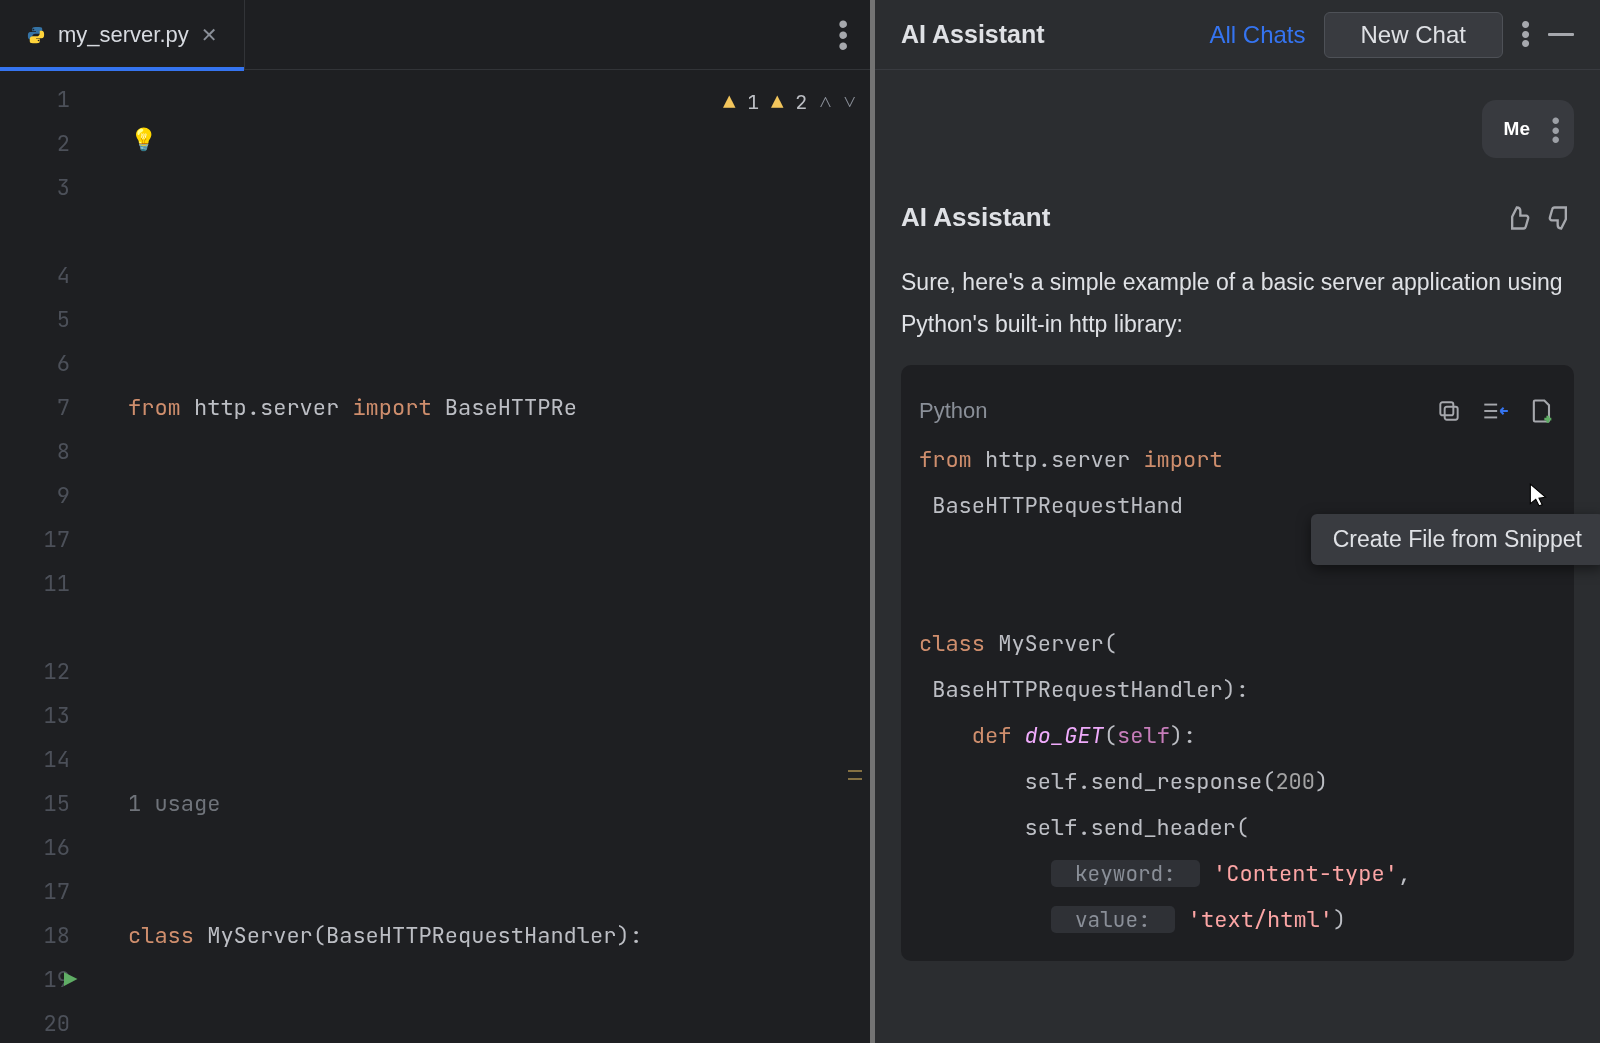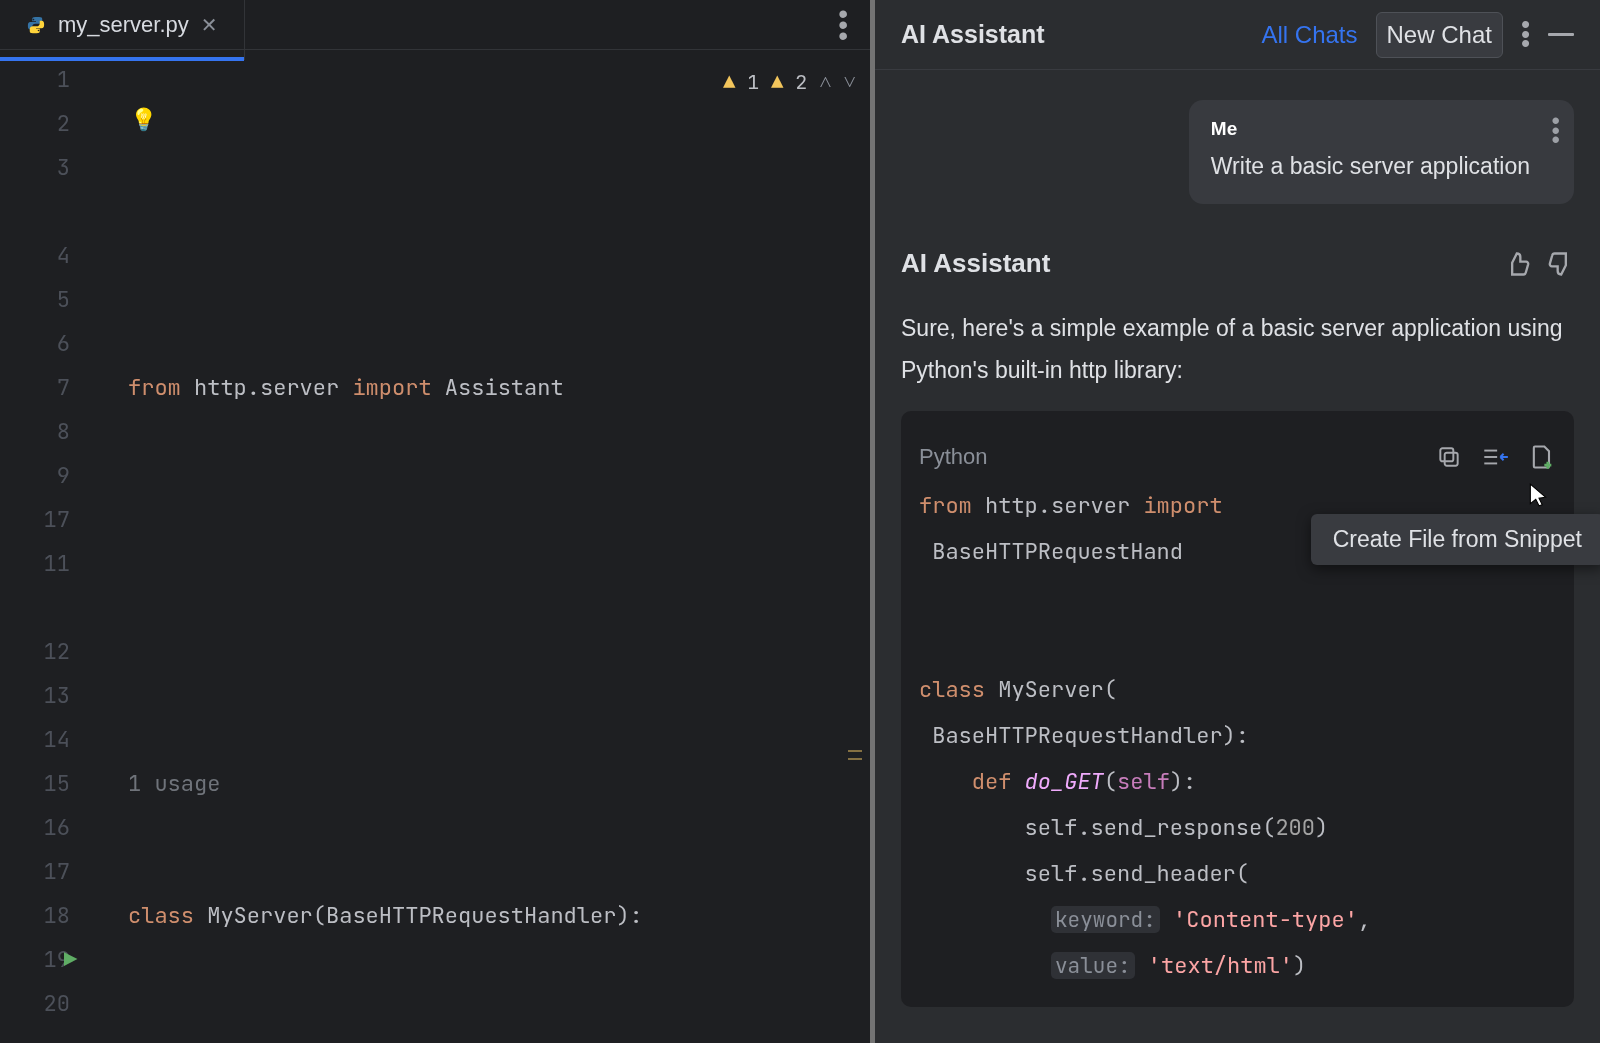--- a/index.html
+++ b/index.html
@@ -1,21 +1,21 @@
 <!DOCTYPE html>
 <html><head>
 <meta charset="utf-8">
 <style>
   * { margin:0; padding:0; box-sizing:border-box; }
   html, body { width:1600px; height:1043px; background:#1e1f22; font-family:"Segoe UI",Arial,sans-serif; overflow:hidden; color:#bcbec4; }
   body { display:flex; }
 
   
   .editor-pane { width:870px; height:100%; background:#1e1f22; display:flex; flex-direction:column; }
-  .tab-bar { height:50px; display:flex; align-items:center; border-bottom:1px solid #323438; position:relative; }
+  .tab-bar { height:70px; display:flex; align-items:center; border-bottom:1px solid #323438; position:relative; }
   .tab { height:70px; display:flex; align-items:center; gap:12px; padding:0 26px; border-right:1px solid #323438; position:relative; }
   .tab-indicator { position:absolute; left:0; right:0; bottom:-1px; height:4px; background:#3574f0; }
   .tab-icon { width:20px; height:20px; }
   .tab-title { font-size:22px; color:#d7dae0; }
   .tab .close-x { color:#8a8f98; font-size:20px; }
   .tab-bar-actions { margin-left:auto; padding-right:22px; }
   .kebab { color:#a6a8ad; font-size:28px; line-height:0.4; letter-spacing:0; text-align:center; }
   .kebab span { display:block; }
 
   .code-area { flex:1; position:relative; display:flex; font-family:"JetBrains Mono","Consolas",monospace; font-size:22px; line-height:44px; }
@@ -32,30 +32,30 @@
   .chev { color:#8a8f98; font-size:22px; }
 
   .bulb { position:absolute; left:20px; top:48px; font-size:22px; }
 
   
   .kw { color:#cf8e6d; }
   .fn { color:#f0abfc; font-style:italic; }
   .prm { color:#c77dbb; }
   .str { color:#fca5a5; }
   .num { color:#a3a3a3; }
-  .hint { background:#2f3136; color:#8a8f98; border-radius:5px; padding:0 4px; font-size:21px; }
+  .hint { background:#2f3136; color:#8a8f98; border-radius:5px; padding:0 24px; font-size:21px; }
   .wmark { position:absolute; right:8px; height:2px; width:14px; background:#857042; }
 
   
   .chat-pane { flex:1; background:#2b2d30; border-left:5px solid #737373; display:flex; flex-direction:column; }
   .chat-header { height:70px; display:flex; align-items:center; gap:18px; padding:0 26px; border-bottom:1px solid #393b40; }
   .chat-title { font-size:25px; font-weight:700; color:#dfe1e5; }
   .chat-header-spacer { flex:1; }
   .all-chats { color:#3574f0; font-size:24px; }
-  .new-chat { border:1px solid #4e5157; background:#393b40; color:#dfe1e5; font-size:24px; padding:8px 10px; border-radius:6px; }
+  .new-chat { border:1px solid #4e5157; background:#393b40; color:#dfe1e5; font-size:24px; padding:8px 36px; border-radius:6px; }
   .hdr-kebab { font-size:26px; color:#a6a8ad; line-height:0.38; }
   .hdr-dash { width:26px; height:3px; background:#a6a8ad; border-radius:1px; }
 
   .chat-body { flex:1; padding:30px 26px 0 26px; overflow:hidden; position:relative; }
   .user-bubble { background:#383a3f; border-radius:14px; padding:18px 44px 18px 22px; float:right; max-width:430px; position:relative; }
   .user-name { font-size:19px; font-weight:700; color:#ffffff; }
   .user-bubble .kebab2 { position:absolute; top:16px; right:14px; font-size:24px; color:#9da0a6; line-height:0.4; }
   .user-text { font-size:23px; color:#dfe1e5; line-height:40px; margin-top:6px; }
   .clear { clear:both; }
 
@@ -130,21 +130,21 @@
       <div class="inspect">
         <span class="warn-tri">▲</span><span>1</span>
         <span class="warn-tri">▲</span><span>2</span>
         <span class="chev">˄</span>
         <span class="chev">˅</span>
       </div>
       <span class="bulb">💡</span>
       <div class="wmark" style="top:700px;"></div>
       <div class="wmark" style="top:708px;"></div>
 
-      <div class="row"><span class="kw">from</span><span> http.server </span><span class="kw">import</span><span> Assistant</span></div>
+      <div class="row"><span class="kw">from</span><span> http.server </span><span class="kw">import</span><span> BaseHTTPRe</span></div>
       <div class="row"></div>
       <div class="row"></div>
       <div class="row usage">1 usage</div>
       <div class="row"><span class="kw">class</span><span> MyServer(BaseHTTPRequestHandler):</span></div>
       
       
       
       
       
       
@@ -178,21 +178,20 @@
   </div>
 
   <div class="chat-body">
     <div class="user-bubble">
       <div class="kebab2">
           <div>•</div>
           <div>•</div>
           <div>•</div>
         </div>
       <div class="user-name">Me</div>
-      <div class="user-text">Write a basic server application</div>
     </div>
     <div class="clear"></div>
 
     <div class="ai-block">
       <div class="ai-head">
         <span class="ai-name">AI Assistant</span>
         <div class="thumbs">
           <svg class="thumb-svg" viewBox="0 0 24 24">
               <path d="M7 22V11m0 0 4-8c1.5 0 3 1 3 3v4h5c1 0 2 1 1.7 2.3l-2 7c-.2.9-1 1.7-2 1.7H7z"></path>
             </svg>

